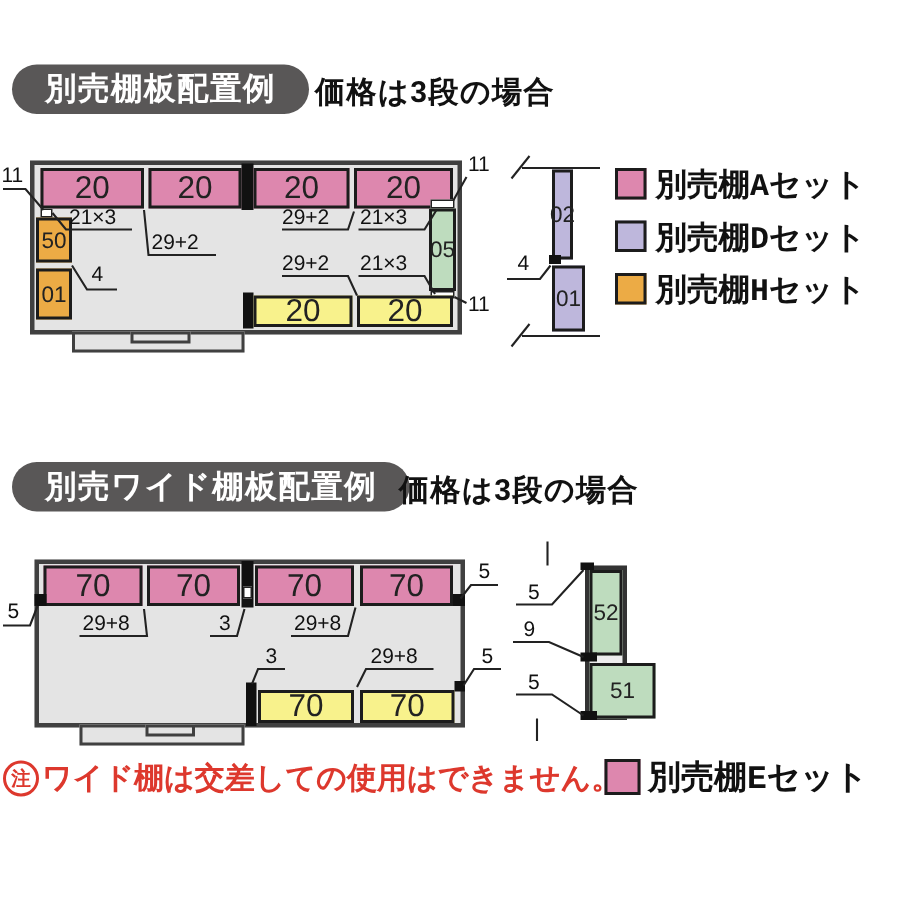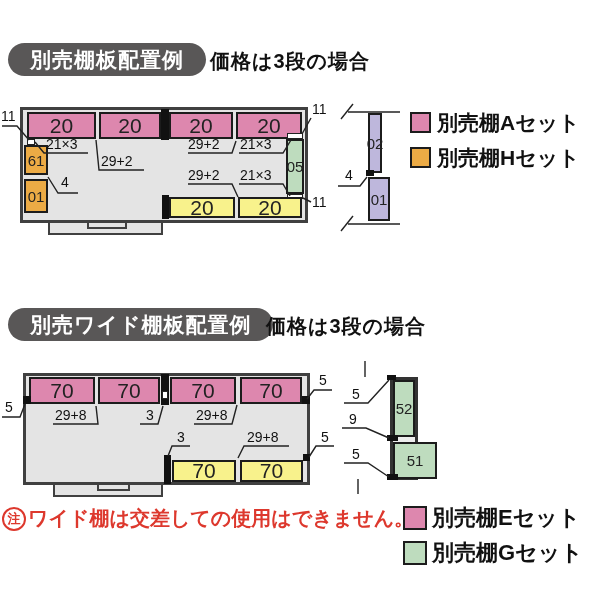--- a/index.html
+++ b/index.html
@@ -14,21 +14,21 @@
          font-size:21px;color:#222;}
   .shelf.small{font-size:15px;}
   .c-pink{background:#dd87ae;}
   .c-yellow{background:#f8f28c;}
   .c-green{background:#bedcbe;}
   .c-lav{background:#beb7dc;}
   .c-orange{background:#ecab45;}
   .pillar{background:#111;}
   .gapmark{background:#fff;border:1px solid #222;box-sizing:border-box;}
   .dim{font-size:14px;color:#111;white-space:nowrap;}
-  .legend{display:flex;flex-direction:column;}
+  .legend{display:flex;flex-direction:column;font-family:Liberation Mono, monospace;}
   .lrow{display:flex;align-items:center;}
   .sq{box-sizing:border-box;border:2px solid #1c1c1c;flex:0 0 auto;}
   .llabel{font-weight:bold;color:#111;white-space:nowrap;}
   .sq1{width:21px;height:21px;}
   .row1{height:21px;margin-bottom:14px;}
   .lab1{font-size:21px;margin-left:6px;}
   .sq2{width:24px;height:24px;}
   .row2{height:24px;margin-bottom:11px;}
   .lab2{font-size:22px;margin-left:5px;}
   .note{color:#dd382d;font-size:20px;font-weight:bold;white-space:nowrap;display:flex;align-items:center;}
@@ -48,21 +48,21 @@
 <div class="abs step" style="left:48px;top:221px;width:115px;height:14px;"></div>
 <div class="abs step" style="left:87px;top:221px;width:40px;height:8px;"></div>
 
 <div class="abs shelf c-pink" style="left:27px;top:112px;width:69px;height:27px;">20</div>
 <div class="abs shelf c-pink" style="left:99px;top:112px;width:62px;height:27px;">20</div>
 <div class="abs pillar" style="left:161px;top:109px;width:8px;height:31px;"></div>
 <div class="abs shelf c-pink" style="left:169px;top:112px;width:64px;height:27px;">20</div>
 <div class="abs shelf c-pink" style="left:236px;top:112px;width:66px;height:27px;">20</div>
 
 <div class="abs gapmark" style="left:27px;top:139px;width:8px;height:6px;"></div>
-<div class="abs shelf c-orange small" style="left:24px;top:145px;width:24px;height:30px;">61</div>
+<div class="abs shelf c-orange small" style="left:24px;top:145px;width:24px;height:30px;">50</div>
 <div class="abs shelf c-orange small" style="left:24px;top:179px;width:24px;height:34px;">01</div>
 
 <div class="abs gapmark" style="left:287px;top:133px;width:16px;height:6px;"></div>
 <div class="abs shelf c-green small" style="left:286px;top:139px;width:18px;height:55px;">05</div>
 <div class="abs gapmark" style="left:287px;top:194px;width:16px;height:5px;"></div>
 
 <div class="abs pillar" style="left:162px;top:195px;width:7px;height:24px;"></div>
 <div class="abs shelf c-yellow" style="left:169px;top:197px;width:66px;height:21px;">20</div>
 <div class="abs shelf c-yellow" style="left:238px;top:197px;width:64px;height:21px;">20</div>
 
@@ -79,20 +79,24 @@
 <div class="abs dim" style="left:240px;top:167px;">21×3</div>
 <div class="abs dim" style="left:312px;top:101px;">11</div>
 <div class="abs dim" style="left:312px;top:194px;">11</div>
 <div class="abs dim" style="left:61px;top:174px;">4</div>
 <div class="abs dim" style="left:345px;top:167px;">4</div>
 
 <div class="abs legend" style="left:410px;top:112px;">
   <div class="lrow row1">
     <span class="sq sq1 c-pink"></span>
     <span class="llabel lab1">別売棚Aセット</span>
+  </div>
+  <div class="lrow row1">
+    <span class="sq sq1 c-lav"></span>
+    <span class="llabel lab1">別売棚Dセット</span>
   </div>
   <div class="lrow row1">
     <span class="sq sq1 c-orange"></span>
     <span class="llabel lab1">別売棚Hセット</span>
   </div>
 </div>
 
 <div class="abs badge" style="left:8px;top:308px;">別売ワイド棚板配置例</div>
 <div class="abs price" style="left:266px;top:313px;">価格は3段の場合</div>
 
@@ -136,24 +140,20 @@
 <div class="abs note" style="left:2px;top:505px;">
   <span class="notemark">注</span>
   <span>ワイド棚は交差しての使用はできません。</span>
 </div>
 
 <div class="abs legend" style="left:403px;top:506px;">
   <div class="lrow row2">
     <span class="sq sq2 c-pink"></span>
     <span class="llabel lab2">別売棚Eセット</span>
   </div>
-  <div class="lrow row2">
-    <span class="sq sq2 c-green"></span>
-    <span class="llabel lab2">別売棚Gセット</span>
-  </div>
 </div>
 
 <svg width="600" height="600" viewBox="0 0 600 600">
   <g stroke="#222" stroke-width="1.4" fill="none">
 
     <polyline points="2,126 17,126 29,140"></polyline>
     <polyline points="88,153 44,153 35,142"></polyline>
     <polyline points="144,170 99,170 96,140"></polyline>
     <polyline points="188,153 232,153 236,141"></polyline>
     <polyline points="239,153 283,153 291,140"></polyline>

